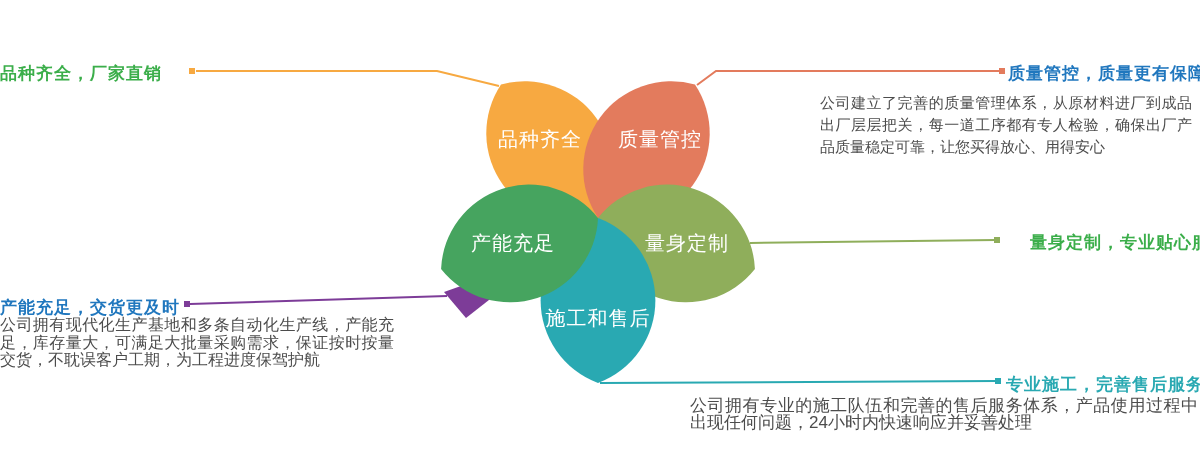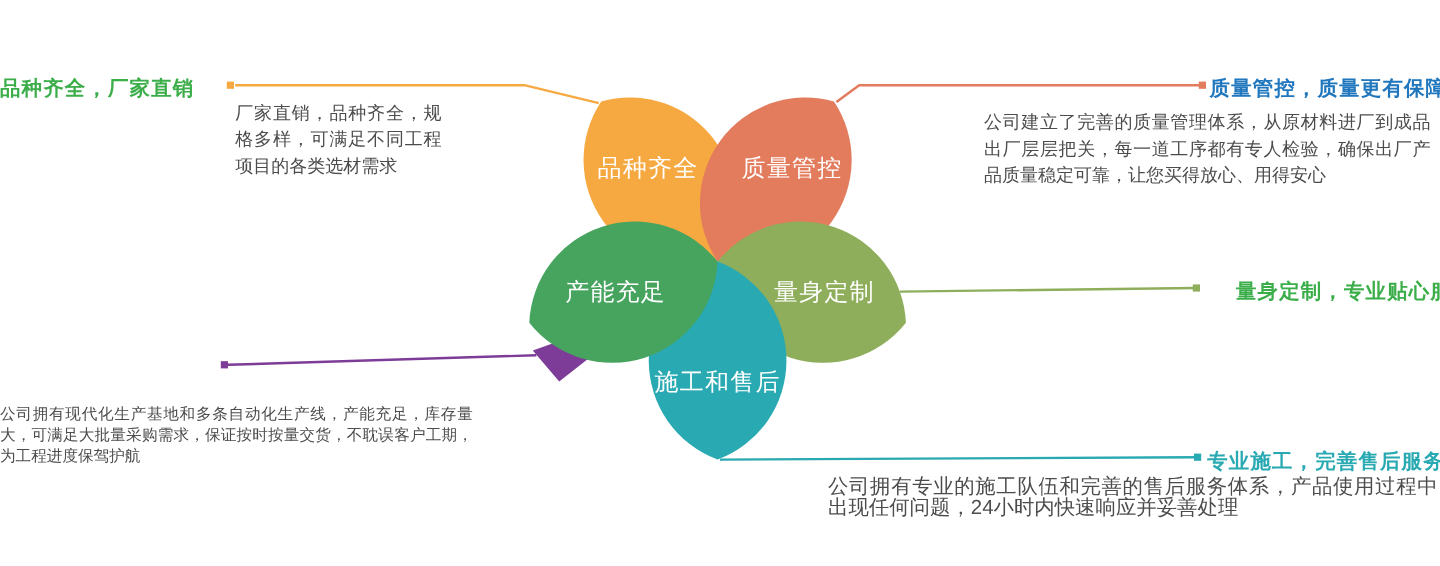--- a/index.html
+++ b/index.html
@@ -19,21 +19,21 @@
     position:absolute;
     font-size:17px;font-weight:bold;letter-spacing:1px;
     white-space:nowrap;
   }
   .callout-body{
     position:absolute;
     color:#4c4c4c;
     text-align:justify;
   }
   .body-lg{font-size:15px;line-height:22px;}
-  .body-sm{font-size:13px;line-height:17.5px;margin-top:20px;}
+  .body-sm{font-size:16px;line-height:17.5px;}
   .body-xs{font-size:17px;line-height:16.5px;}
 </style>
 </head>
 <body>
 
 <div class="canvas">
 
   <svg class="diagram-svg" width="1200" height="472" viewBox="0 0 1200 472">
 
     <polygon points="545,256 444,292 466,318" fill="#7D3C98"></polygon>
@@ -57,25 +57,25 @@
     <polyline points="600,383 997,381" fill="none" stroke-width="2" stroke="#29A9B2"></polyline>
 
     <rect x="189" y="68" width="6" height="6" fill="#F7A941"></rect>
     <rect x="999" y="68" width="6" height="6" fill="#E37B5D"></rect>
     <rect x="994" y="237" width="6" height="6" fill="#8FAE5B"></rect>
     <rect x="184" y="301" width="6" height="6" fill="#7D3C98"></rect>
     <rect x="995" y="378" width="6" height="6" fill="#29A9B2"></rect>
   </svg>
 
   <div class="callout-title" style="left: 0px; top: 62px; color: rgb(59, 174, 74); text-align: center;">品种齐全，厂家直销</div>
-  <div class="callout-body body-lg" style="left:196px;top:84px;width:172px">厂家直销，品种齐全，规格多样，可满足不同工程项目的各类选材需求</div>
 
   <div class="callout-title" style="left: 1008px; top: 62px; color: rgb(32, 119, 190);">质量管控，质量更有保障</div>
   <div class="callout-body body-lg" style="left:820px;top:92px;width:372px">公司建立了完善的质量管理体系，从原材料进厂到成品出厂层层把关，每一道工序都有专人检验，确保出厂产品质量稳定可靠，让您买得放心、用得安心</div>
 
   <div class="callout-title" style="left: 1003px; top: 231px; color: rgb(59, 174, 74); margin-left: 27px;">量身定制，专业贴心服务</div>
 
+  <div class="callout-title" style="left: 0px; top: 296px; color: rgb(32, 119, 190);">产能充足，交货更及时</div>
   <div class="callout-body body-sm" style="left:0;top:316px;width:394px">公司拥有现代化生产基地和多条自动化生产线，产能充足，库存量大，可满足大批量采购需求，保证按时按量交货，不耽误客户工期，为工程进度保驾护航</div>
 
   <div class="callout-title" style="left: 1006px; top: 373px; color: rgb(41, 169, 178);">专业施工，完善售后服务</div>
   <div class="callout-body body-xs" style="left:690px;top:398px;width:508px">公司拥有专业的施工队伍和完善的售后服务体系，产品使用过程中出现任何问题，24小时内快速响应并妥善处理</div>
 
 </div>
 
 </body></html>

